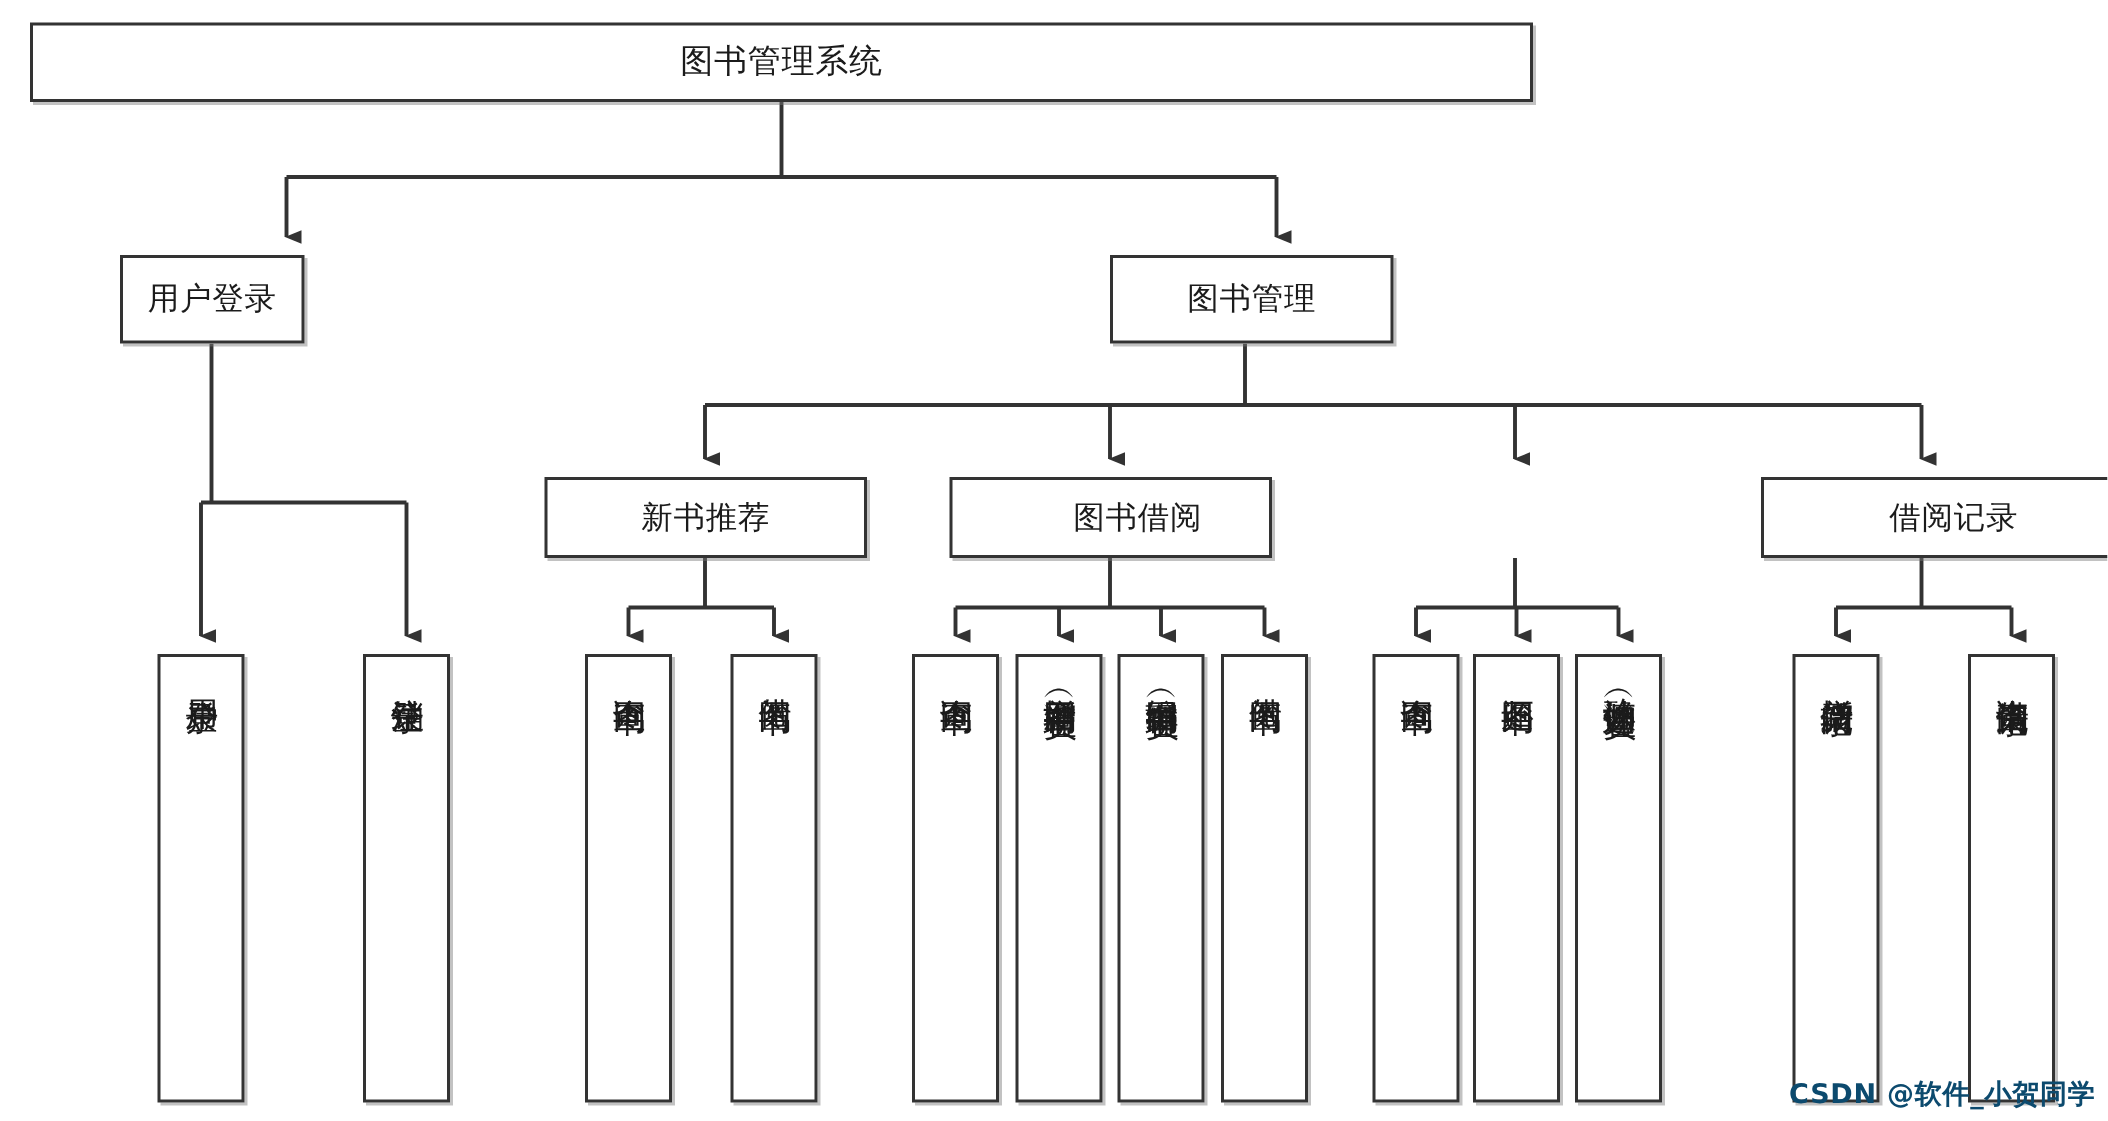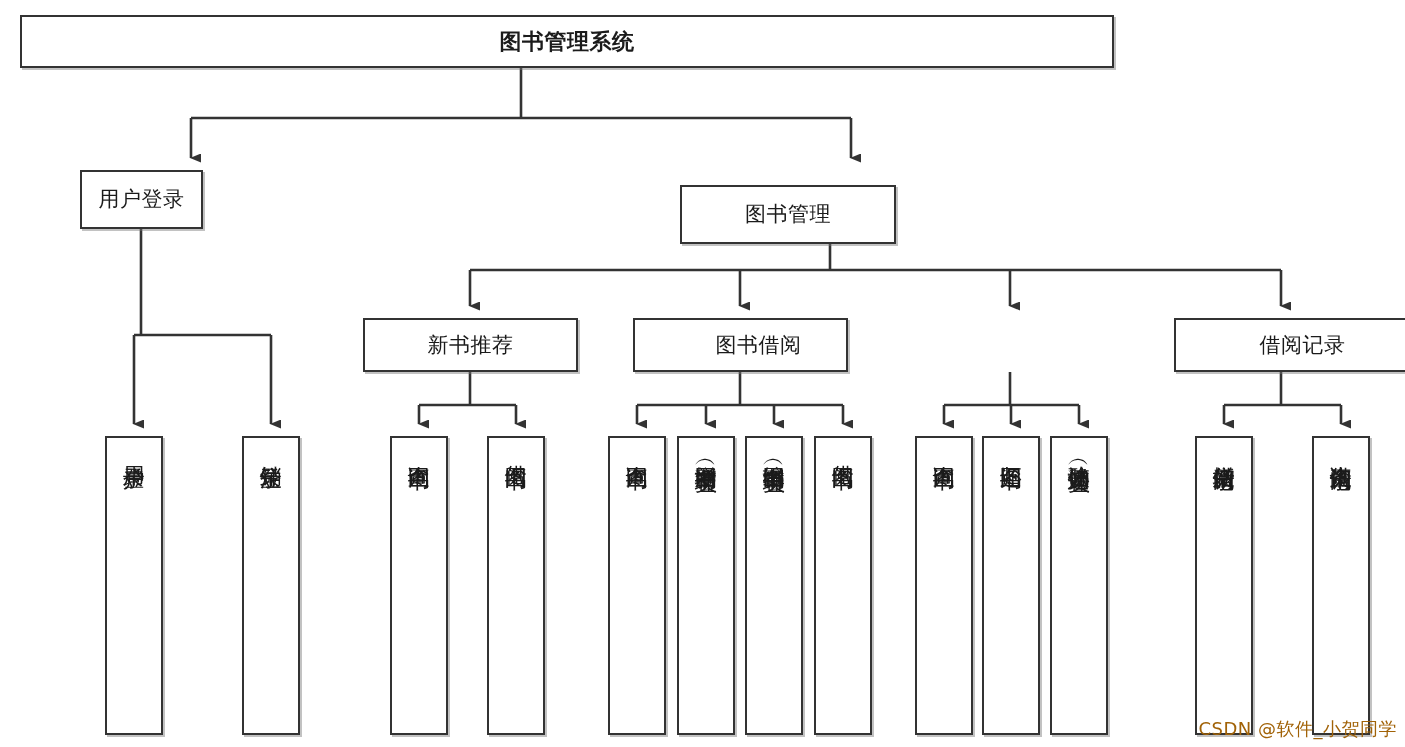--- a/index.html
+++ b/index.html
@@ -59,24 +59,25 @@
     font-size: 22px;
     line-height: 1.06;
     letter-spacing: 1px;
     white-space: nowrap;
   }
   #watermark {
     position: absolute;
     right: 8px;
     bottom: 6px;
     font-size: 18px;
-    color: #a16207;
+    color: #0c4a6e;
     letter-spacing: 0.5px;
     z-index: 3;
     white-space: nowrap;
+    font-weight: bold;
   }
 </style>
 </head>
 <body>
 
 <div id="canvas">
 
   <svg id="edges" viewBox="0 0 1405 747">
     <defs>
       <marker id="arrow" markerWidth="9" markerHeight="11" refX="4.5" refY="10" orient="auto" markerUnits="userSpaceOnUse">
@@ -120,28 +121,28 @@
       <path d="M1011,405 L1011,424" marker-end="url(#arrow)"></path>
       <path d="M1079,405 L1079,424" marker-end="url(#arrow)"></path>
 
       <path d="M1281,372 L1281,405"></path>
       <path d="M1224,405 L1341,405"></path>
       <path d="M1224,405 L1224,424" marker-end="url(#arrow)"></path>
       <path d="M1341,405 L1341,424" marker-end="url(#arrow)"></path>
     </g>
   </svg>
 
-  <div class="node root" style="left:20px; top:15px; width:1094px; height:53px;font-weight:bold;">
+  <div class="node root" style="left:20px; top:15px; width:1002px; height:53px;">
     <span class="label">图书管理系统</span>
   </div>
 
   <div class="node level1" style="left:80px; top:170px; width:123px; height:59px;">
     <span class="label">用户登录</span>
   </div>
-  <div class="node level1" style="left:680px; top:170px; width:216px; height:59px;margin-top:15px;">
+  <div class="node level1" style="left:740px; top:170px; width:189px; height:59px;">
     <span class="label">图书管理</span>
   </div>
 
   <div class="node level2" style="left:363px; top:318px; width:215px; height:54px;">
     <span class="label">新书推荐</span>
   </div>
   <div class="node level2" style="left:633px; top:318px; width:215px; height:54px;padding-left:36px;">
     <span class="label">图书借阅</span>
   </div>
   <div class="node level2" style="left:1174px; top:318px; width:257px; height:54px;">

